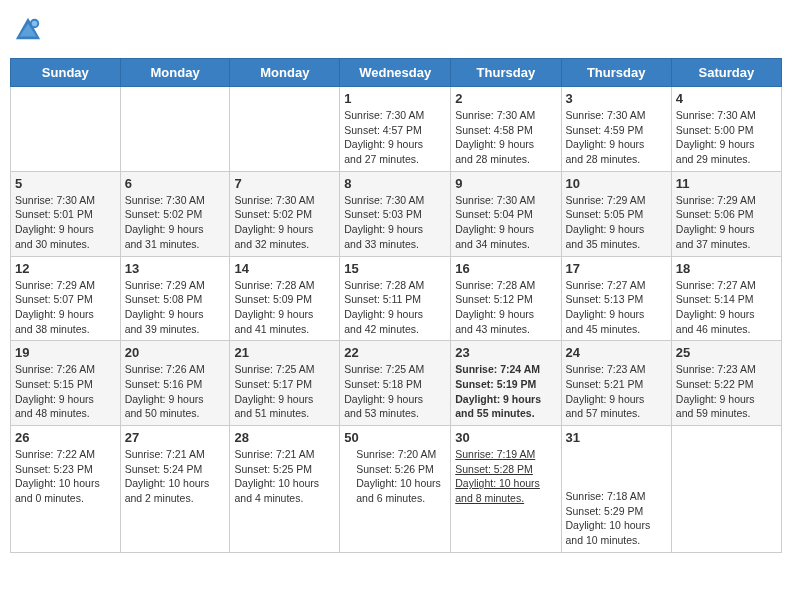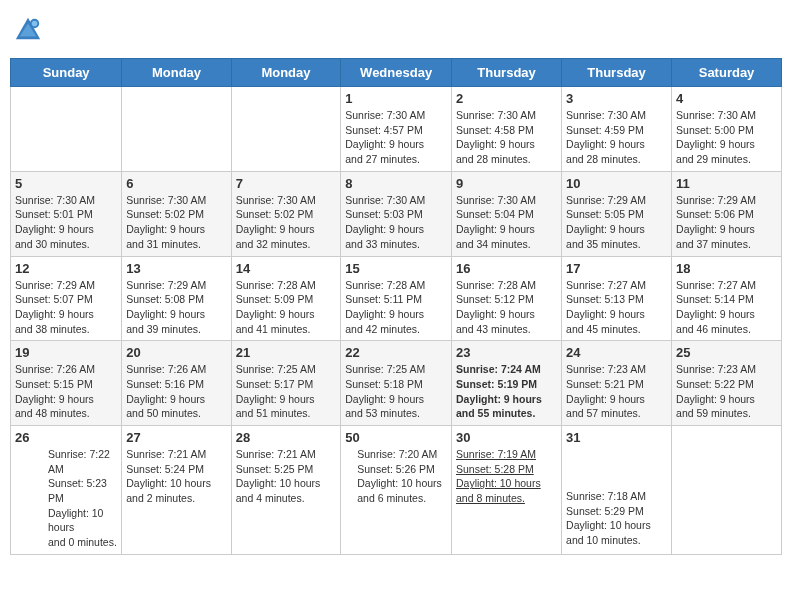--- a/index.html
+++ b/index.html
@@ -306,21 +306,21 @@
           <span class="day-number">25</span>
           <div class="day-info" style="white-space: pre-line;">Sunrise: 7:23 AM
 Sunset: 5:22 PM
 Daylight: 9 hours
 and 59 minutes.</div>
         </td>
       </tr>
       <tr>
         <td>
           <span class="day-number">26</span>
-          <div class="day-info" style="white-space: pre-line; margin-left: 33px;">Sunrise: 7:22 AM
+          <div class="day-info" style="white-space: pre-line;">Sunrise: 7:22 AM
 Sunset: 5:23 PM
 Daylight: 10 hours
 and 0 minutes.</div>
         </td>
         <td>
           <span class="day-number">27</span>
           <div class="day-info" style="white-space: pre-line;">Sunrise: 7:21 AM
 Sunset: 5:24 PM
 Daylight: 10 hours
 and 2 minutes.</div>

